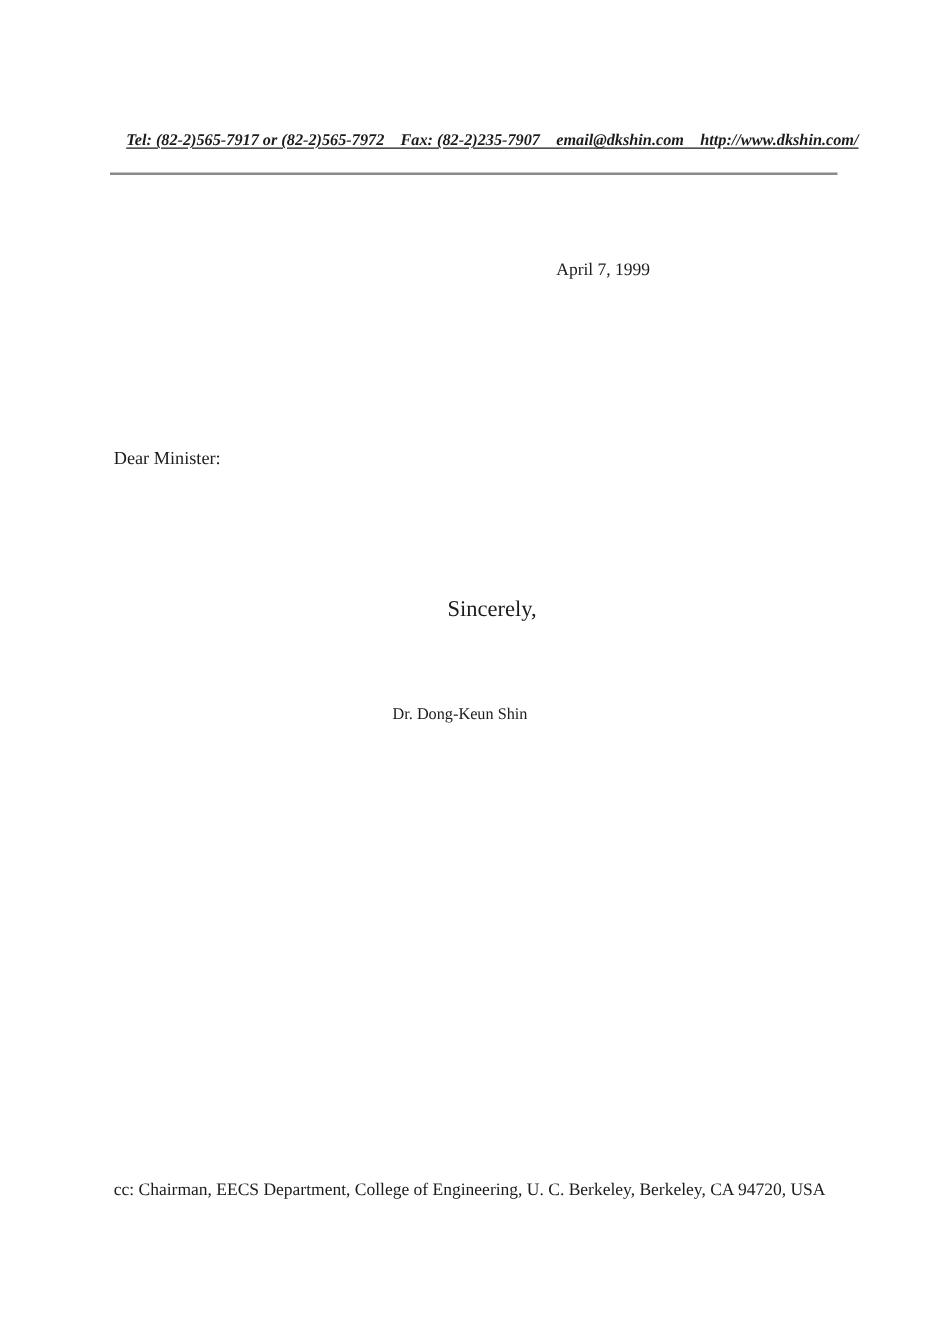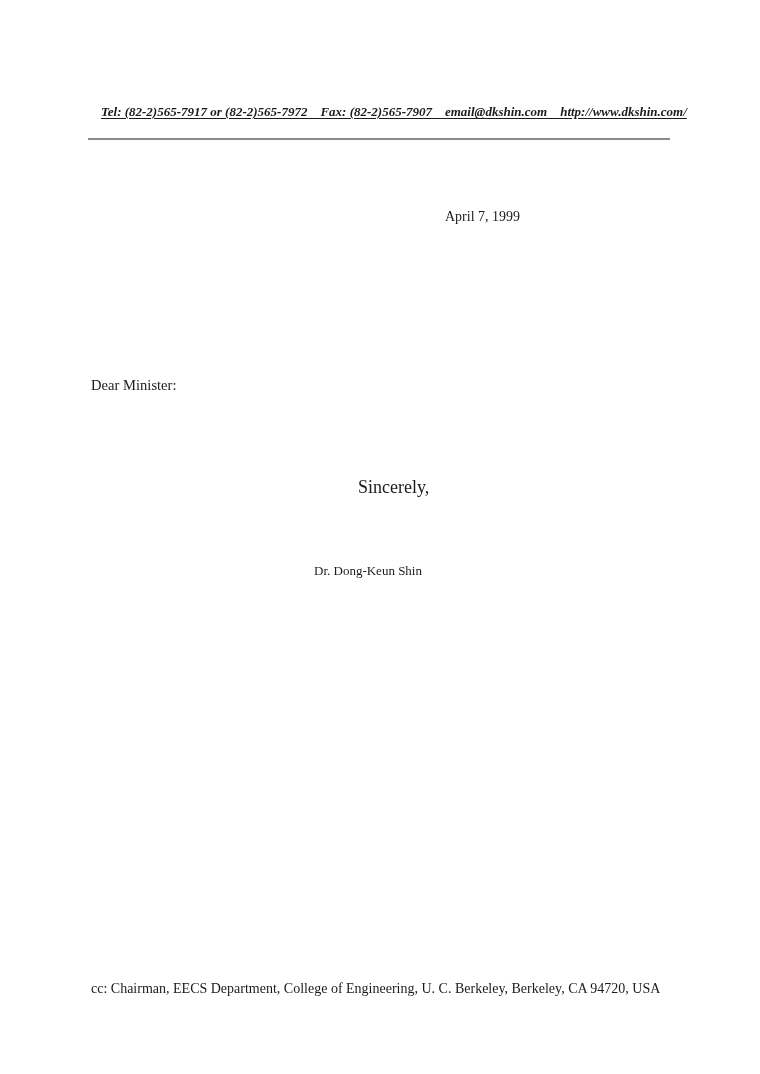--- a/index.html
+++ b/index.html
@@ -52,21 +52,21 @@
     position: absolute;
     left: 91px;
     top: 243px;
     font-size: 14px;
     line-height: 17px;
     white-space: nowrap;
   }
   .salutation {
     position: absolute;
     left: 91px;
-    top: 376px;
+    top: 358px;
     font-size: 14.6px;
     line-height: 18px;
   }
   .body-paragraph {
     position: absolute;
     left: 91px;
     top: 392px;
     width: 578px;
     font-size: 14.6px;
     line-height: 18px;
@@ -88,30 +88,29 @@
     line-height: 17px;
   }
   .cc-line {
     position: absolute;
     left: 91px;
     top: 944px;
     width: 600px;
     font-size: 14px;
     line-height: 17px;
     white-space: nowrap;
-    margin-top: 36px;
   }
 </style>
 </head>
 <body>
 
 <div class="page">
 
   <div class="contact-header">
-    <span class="contact-text">Tel: (82-2)565-7917 or (82-2)565-7972    Fax: (82-2)565-7907    email@dkshin.com    http://www.dkshin.com/</span>
+    <span class="contact-text">Tel: (82-2)565-7917 or (82-2)565-7972    Fax: (82-2)235-7907    email@dkshin.com    http://www.dkshin.com/</span>
   </div>
 
 
   <div class="date-line">April 7, 1999</div>
 
 
   <div class="salutation">Dear Minister:</div>
 
 
   <div class="closing">Sincerely,</div>

